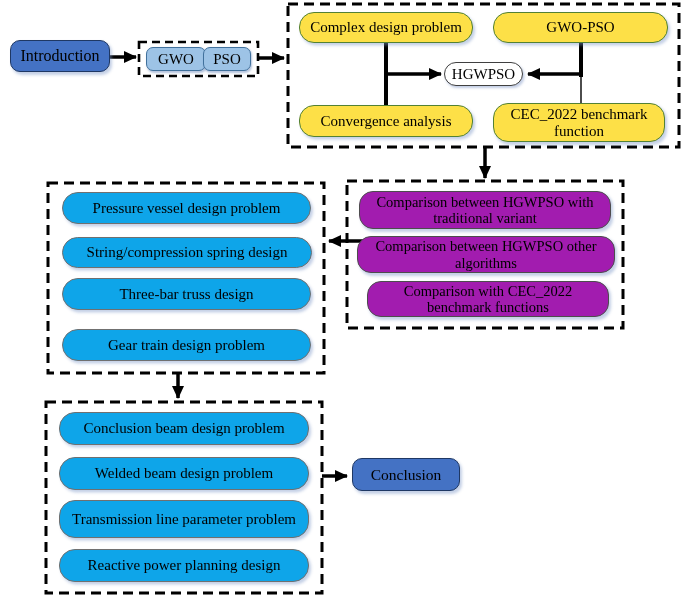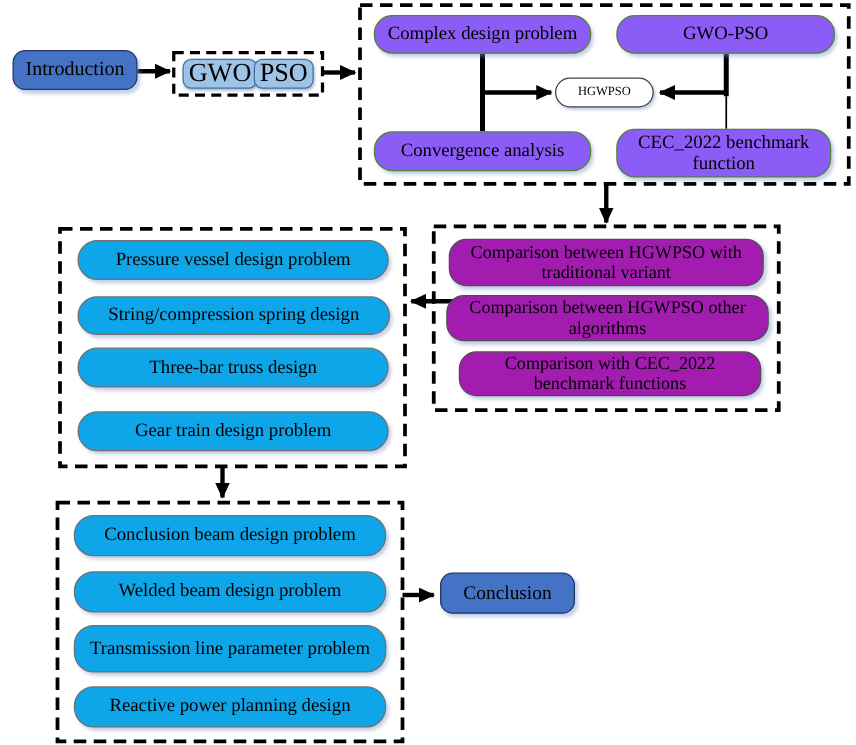--- a/index.html
+++ b/index.html
@@ -18,29 +18,29 @@
     text-align:center;line-height:1.12;
     box-sizing:border-box;
     box-shadow:2px 2.5px 3px rgba(125,150,200,.45);
   }
   .blue{
     background:#4472C4;border:1.5px solid #1F3864;border-radius:10px;
     font-size:16px;
   }
   .lblue{
     background:#9DC3E6;border:1.4px solid #41719C;border-radius:7px;
-    font-size:21px;box-shadow:1px 1.5px 2px rgba(110,140,190,.5);
+    font-size:15px;box-shadow:1px 1.5px 2px rgba(110,140,190,.5);
   }
   .green{
-    background:#8b5cf6;border:1.3px solid #538135;border-radius:15px;
+    background:#fde047;border:1.3px solid #538135;border-radius:15px;
     font-size:15px;
   }
   .whitebox{
     background:#FFFFFF;border:1.4px solid #404040;border-radius:12px;
-    font-size:10px;box-shadow:1.5px 2px 2.5px rgba(120,145,195,.45);
+    font-size:15px;box-shadow:1.5px 2px 2.5px rgba(120,145,195,.45);
   }
   .orange{
     background:#a21caf;border:1.3px solid #4d4d4d;border-radius:14px;
     font-size:14.5px;padding:2px 8px;
   }
   .peach{
     background:#0ea5e9;border:1.3px solid #707070;border-radius:16px;
     font-size:15px;padding:2px 8px;
   }
 </style>

